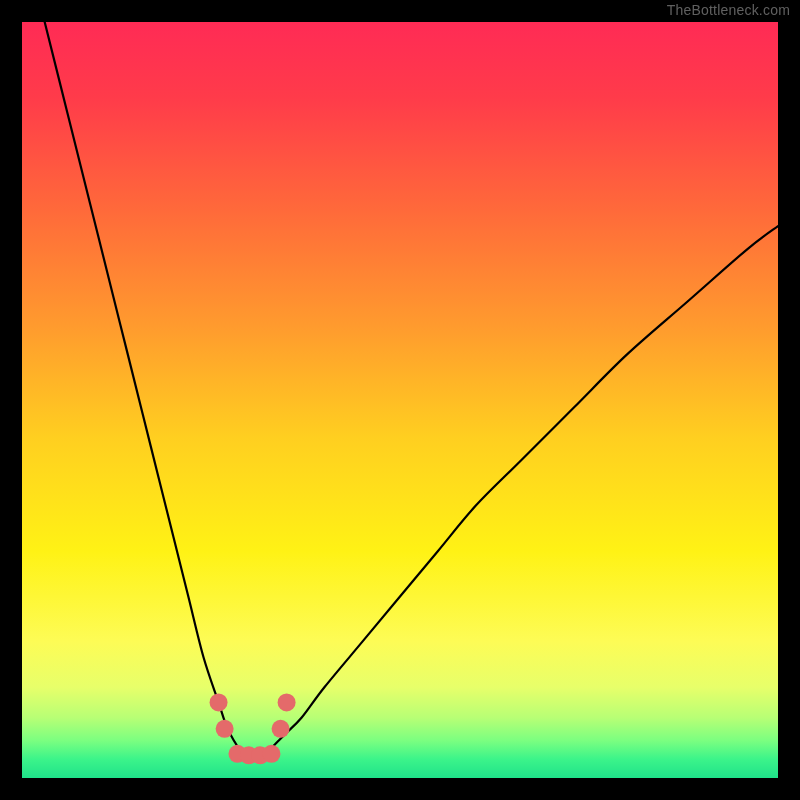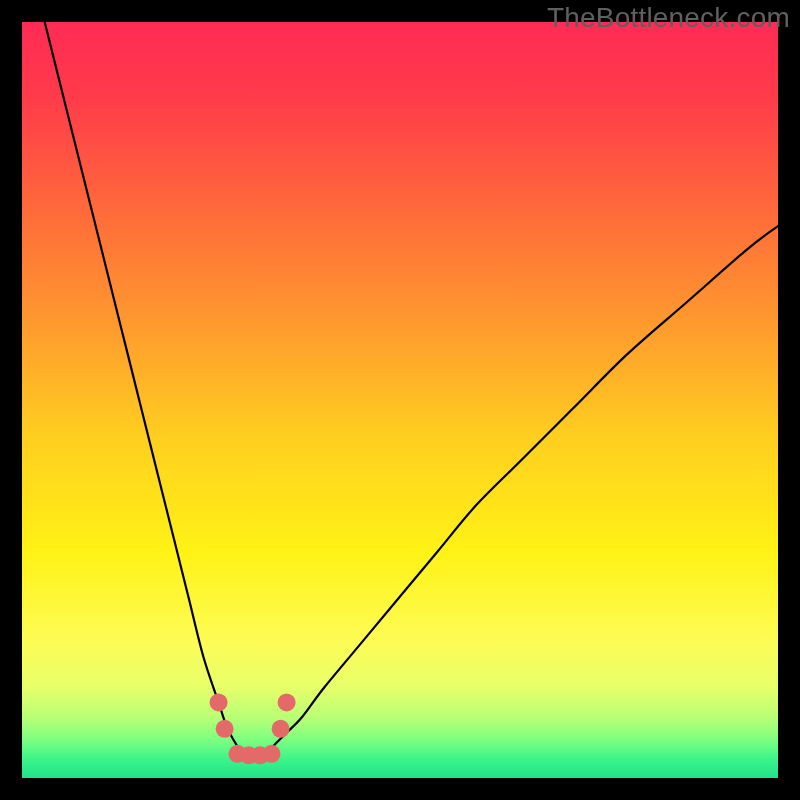--- a/index.html
+++ b/index.html
@@ -24,21 +24,21 @@
     left: 0;
     top: 0;
     width: 100%;
     height: 100%;
   }
   .watermark {
     position: absolute;
     top: 2px;
     right: 10px;
     color: #606060;
-    font-size: 28px;
+    font-size: 14px;
     font-weight: 500;
     letter-spacing: 0.2px;
   }
   svg.curve-layer {
     position: absolute;
     left: 0;
     top: 0;
     width: 756px;
     height: 756px;
   }

